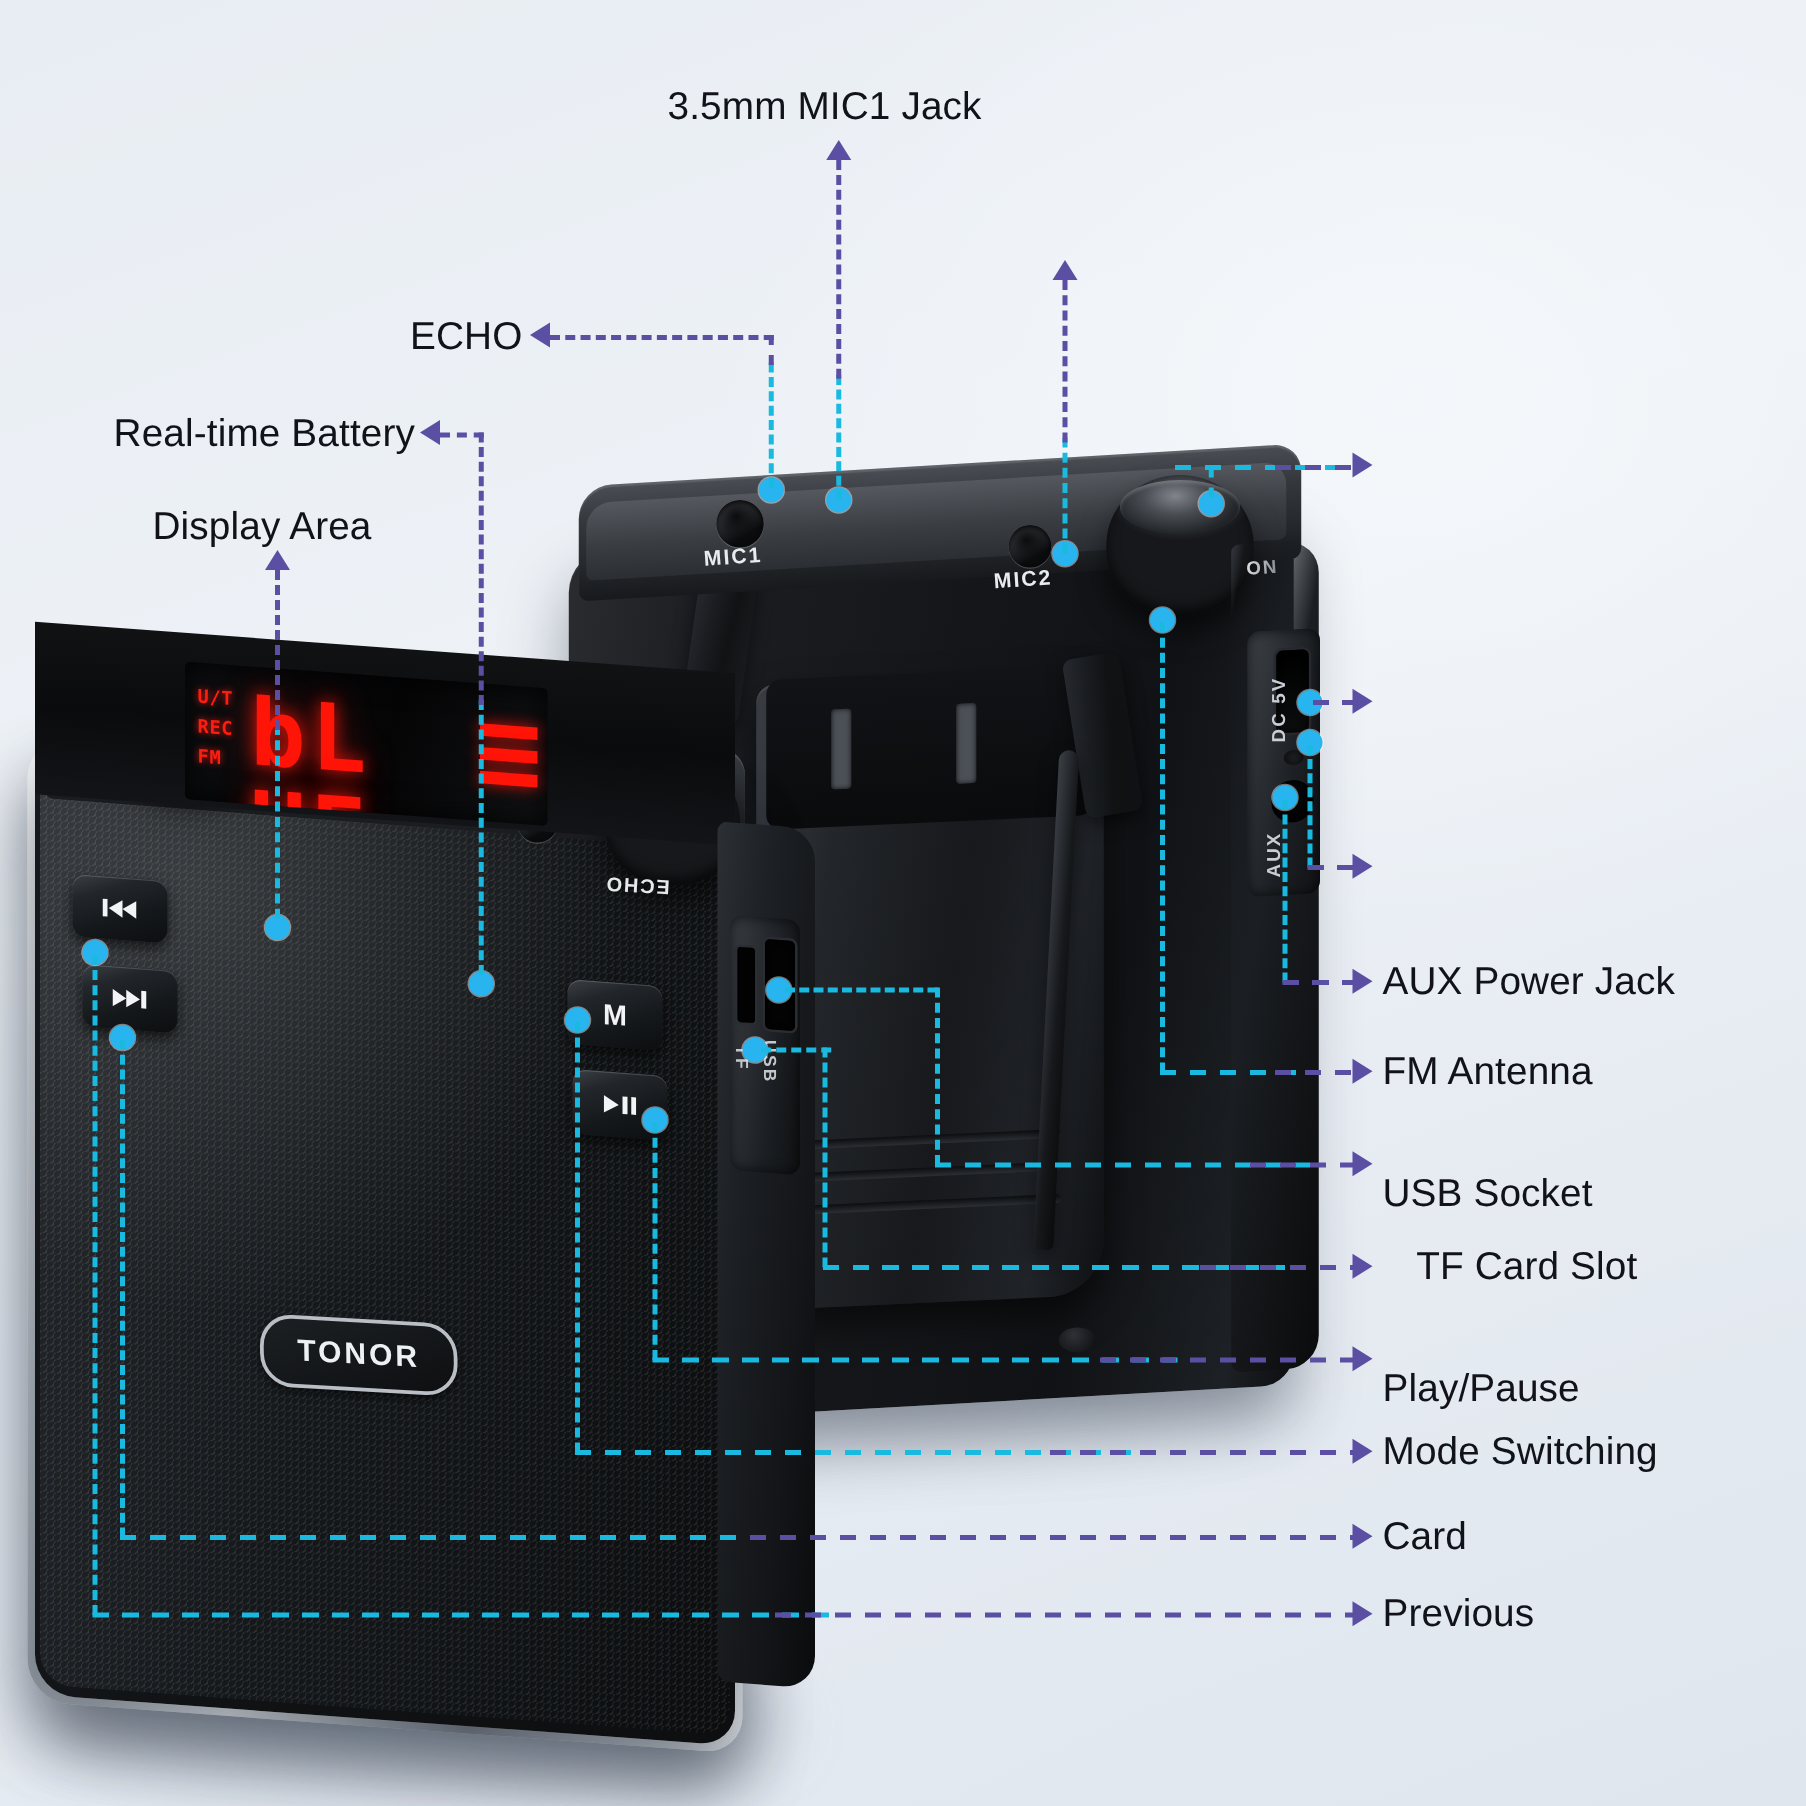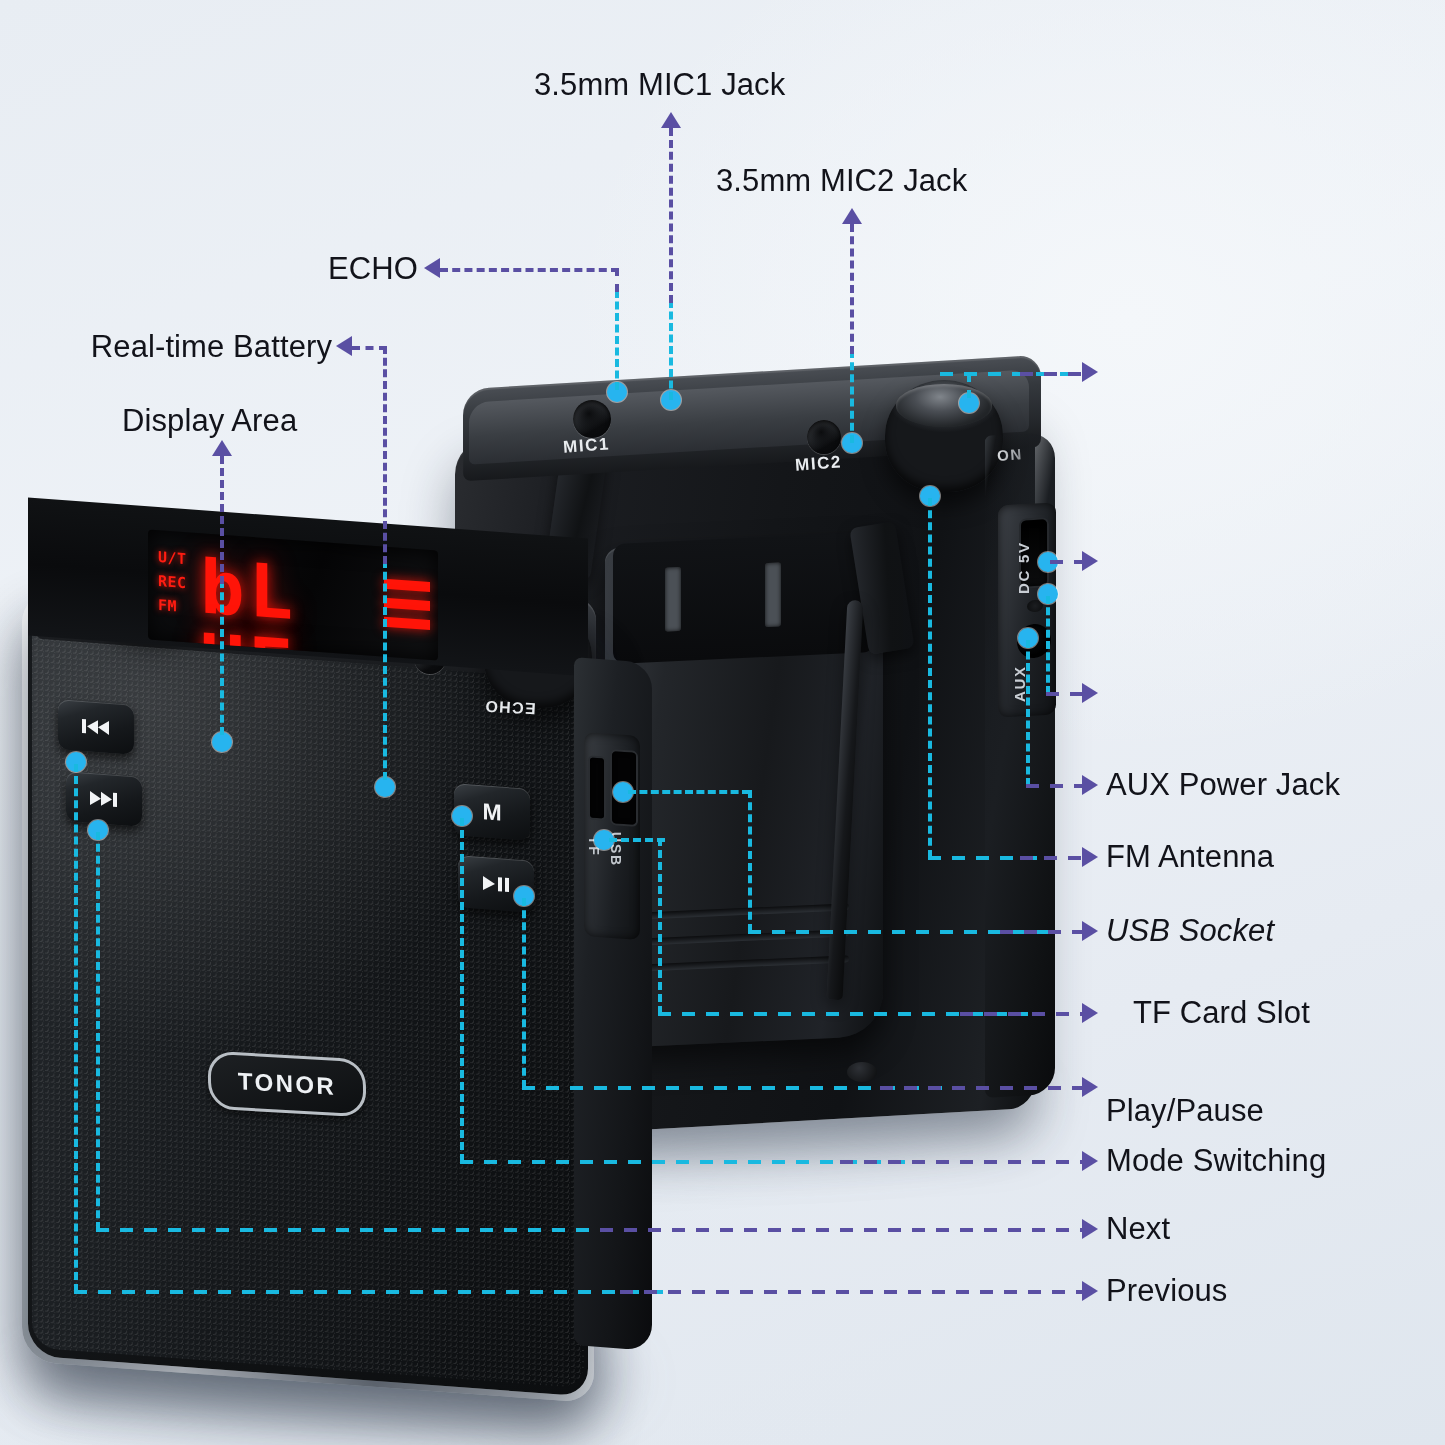--- a/index.html
+++ b/index.html
@@ -379,21 +379,20 @@
   <div class="dot" style="left:661px;top:390px;"></div>
   <div class="ln v cy" style="left:669px;top:300px;height:100px;"></div>
   <div class="ln v pu" style="left:669px;top:128px;height:175px;"></div>
   <div class="arrU" style="left:661px;top:112px;"></div>
   <div class="lbl" style="left:534px;top:66px;">3.5mm MIC1 Jack</div>
 
   <div class="dot" style="left:842px;top:433px;"></div>
   <div class="ln v cy" style="left:850px;top:350px;height:93px;"></div>
   <div class="ln v pu" style="left:850px;top:224px;height:130px;"></div>
   <div class="arrU" style="left:842px;top:208px;"></div>
-  <div class="lbl" style="left:716px;top:162px;">3.5mm MIC2 Jack</div>
 
   <div class="dot" style="left:607px;top:382px;"></div>
   <div class="ln v cy" style="left:615px;top:290px;height:100px;"></div>
   <div class="ln h pu" style="left:440px;top:268px;width:179px;"></div>
   <div class="ln v pu" style="left:615px;top:268px;height:24px;"></div>
   <div class="arrL" style="left:424px;top:258px;"></div>
   <div class="lbl l" style="left:250px;top:250px;width:168px;">ECHO</div>
 
   <div class="dot" style="left:375px;top:777px;"></div>
   <div class="ln v cy" style="left:383px;top:560px;height:220px;"></div>
@@ -436,21 +435,21 @@
   <div class="ln gradH" style="left:1020px;top:856px;width:66px;background:repeating-linear-gradient(to right,#5a4fa3 0 13px,transparent 13px 24px);"></div>
   <div class="arrR" style="left:1082px;top:847px;"></div>
   <div class="lbl r" style="left:1106px;top:838px;">FM Antenna</div>
 
   <div class="dot" style="left:613px;top:782px;"></div>
   <div class="ln h cy" style="left:628px;top:790px;width:122px;"></div>
   <div class="ln v cy" style="left:748px;top:790px;height:142px;"></div>
   <div class="ln gradH" style="left:748px;top:930px;width:300px;background:repeating-linear-gradient(to right,#19b9e0 0 13px,transparent 13px 24px);"></div>
   <div class="ln gradH" style="left:1000px;top:930px;width:86px;background:repeating-linear-gradient(to right,#5a4fa3 0 13px,transparent 13px 24px);"></div>
   <div class="arrR" style="left:1082px;top:921px;"></div>
-  <div class="lbl r" style="left:1106px;top:912px;font-style:italic;">USB Socket</div>
+  <div class="lbl r" style="left:1106px;top:936px;">USB Socket</div>
 
   <div class="dot" style="left:594px;top:830px;"></div>
   <div class="ln h cy" style="left:609px;top:838px;width:56px;"></div>
   <div class="ln v cy" style="left:658px;top:838px;height:176px;"></div>
   <div class="ln gradH" style="left:658px;top:1012px;width:370px;background:repeating-linear-gradient(to right,#19b9e0 0 13px,transparent 13px 24px);"></div>
   <div class="ln gradH" style="left:960px;top:1012px;width:126px;background:repeating-linear-gradient(to right,#5a4fa3 0 13px,transparent 13px 24px);"></div>
   <div class="arrR" style="left:1082px;top:1003px;"></div>
   <div class="lbl r" style="left:1106px;top:994px;margin-left:27px;">TF Card Slot</div>
 
   <div class="dot" style="left:514px;top:886px;"></div>
@@ -465,21 +464,21 @@
   <div class="ln gradH" style="left:460px;top:1160px;width:450px;background:repeating-linear-gradient(to right,#19b9e0 0 13px,transparent 13px 24px);"></div>
   <div class="ln gradH" style="left:840px;top:1160px;width:246px;background:repeating-linear-gradient(to right,#5a4fa3 0 13px,transparent 13px 24px);"></div>
   <div class="arrR" style="left:1082px;top:1151px;"></div>
   <div class="lbl r" style="left:1106px;top:1142px;">Mode Switching</div>
 
   <div class="dot" style="left:88px;top:820px;"></div>
   <div class="ln v cy" style="left:96px;top:832px;height:398px;"></div>
   <div class="ln gradH" style="left:96px;top:1228px;width:560px;background:repeating-linear-gradient(to right,#19b9e0 0 13px,transparent 13px 24px);"></div>
   <div class="ln gradH" style="left:600px;top:1228px;width:486px;background:repeating-linear-gradient(to right,#5a4fa3 0 13px,transparent 13px 24px);"></div>
   <div class="arrR" style="left:1082px;top:1219px;"></div>
-  <div class="lbl r" style="left:1106px;top:1210px;">Next</div>
+  <div class="lbl r" style="left:1106px;top:1210px;">Card</div>
 
   <div class="dot" style="left:66px;top:752px;"></div>
   <div class="ln v cy" style="left:74px;top:764px;height:528px;"></div>
   <div class="ln gradH" style="left:74px;top:1290px;width:590px;background:repeating-linear-gradient(to right,#19b9e0 0 13px,transparent 13px 24px);"></div>
   <div class="ln gradH" style="left:620px;top:1290px;width:466px;background:repeating-linear-gradient(to right,#5a4fa3 0 13px,transparent 13px 24px);"></div>
   <div class="arrR" style="left:1082px;top:1281px;"></div>
   <div class="lbl r" style="left:1106px;top:1272px;">Previous</div>
 
 </div>
 

